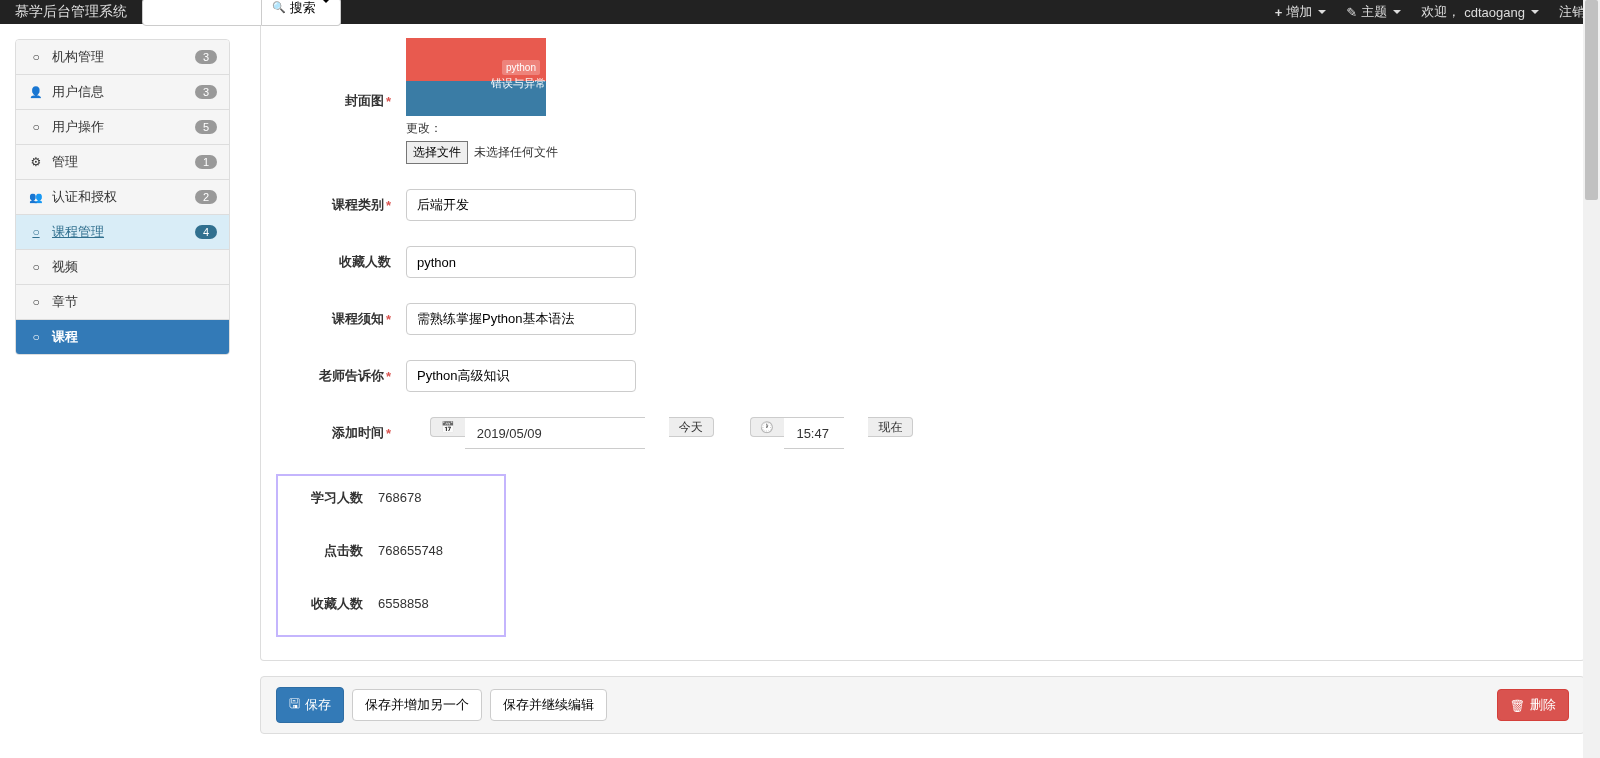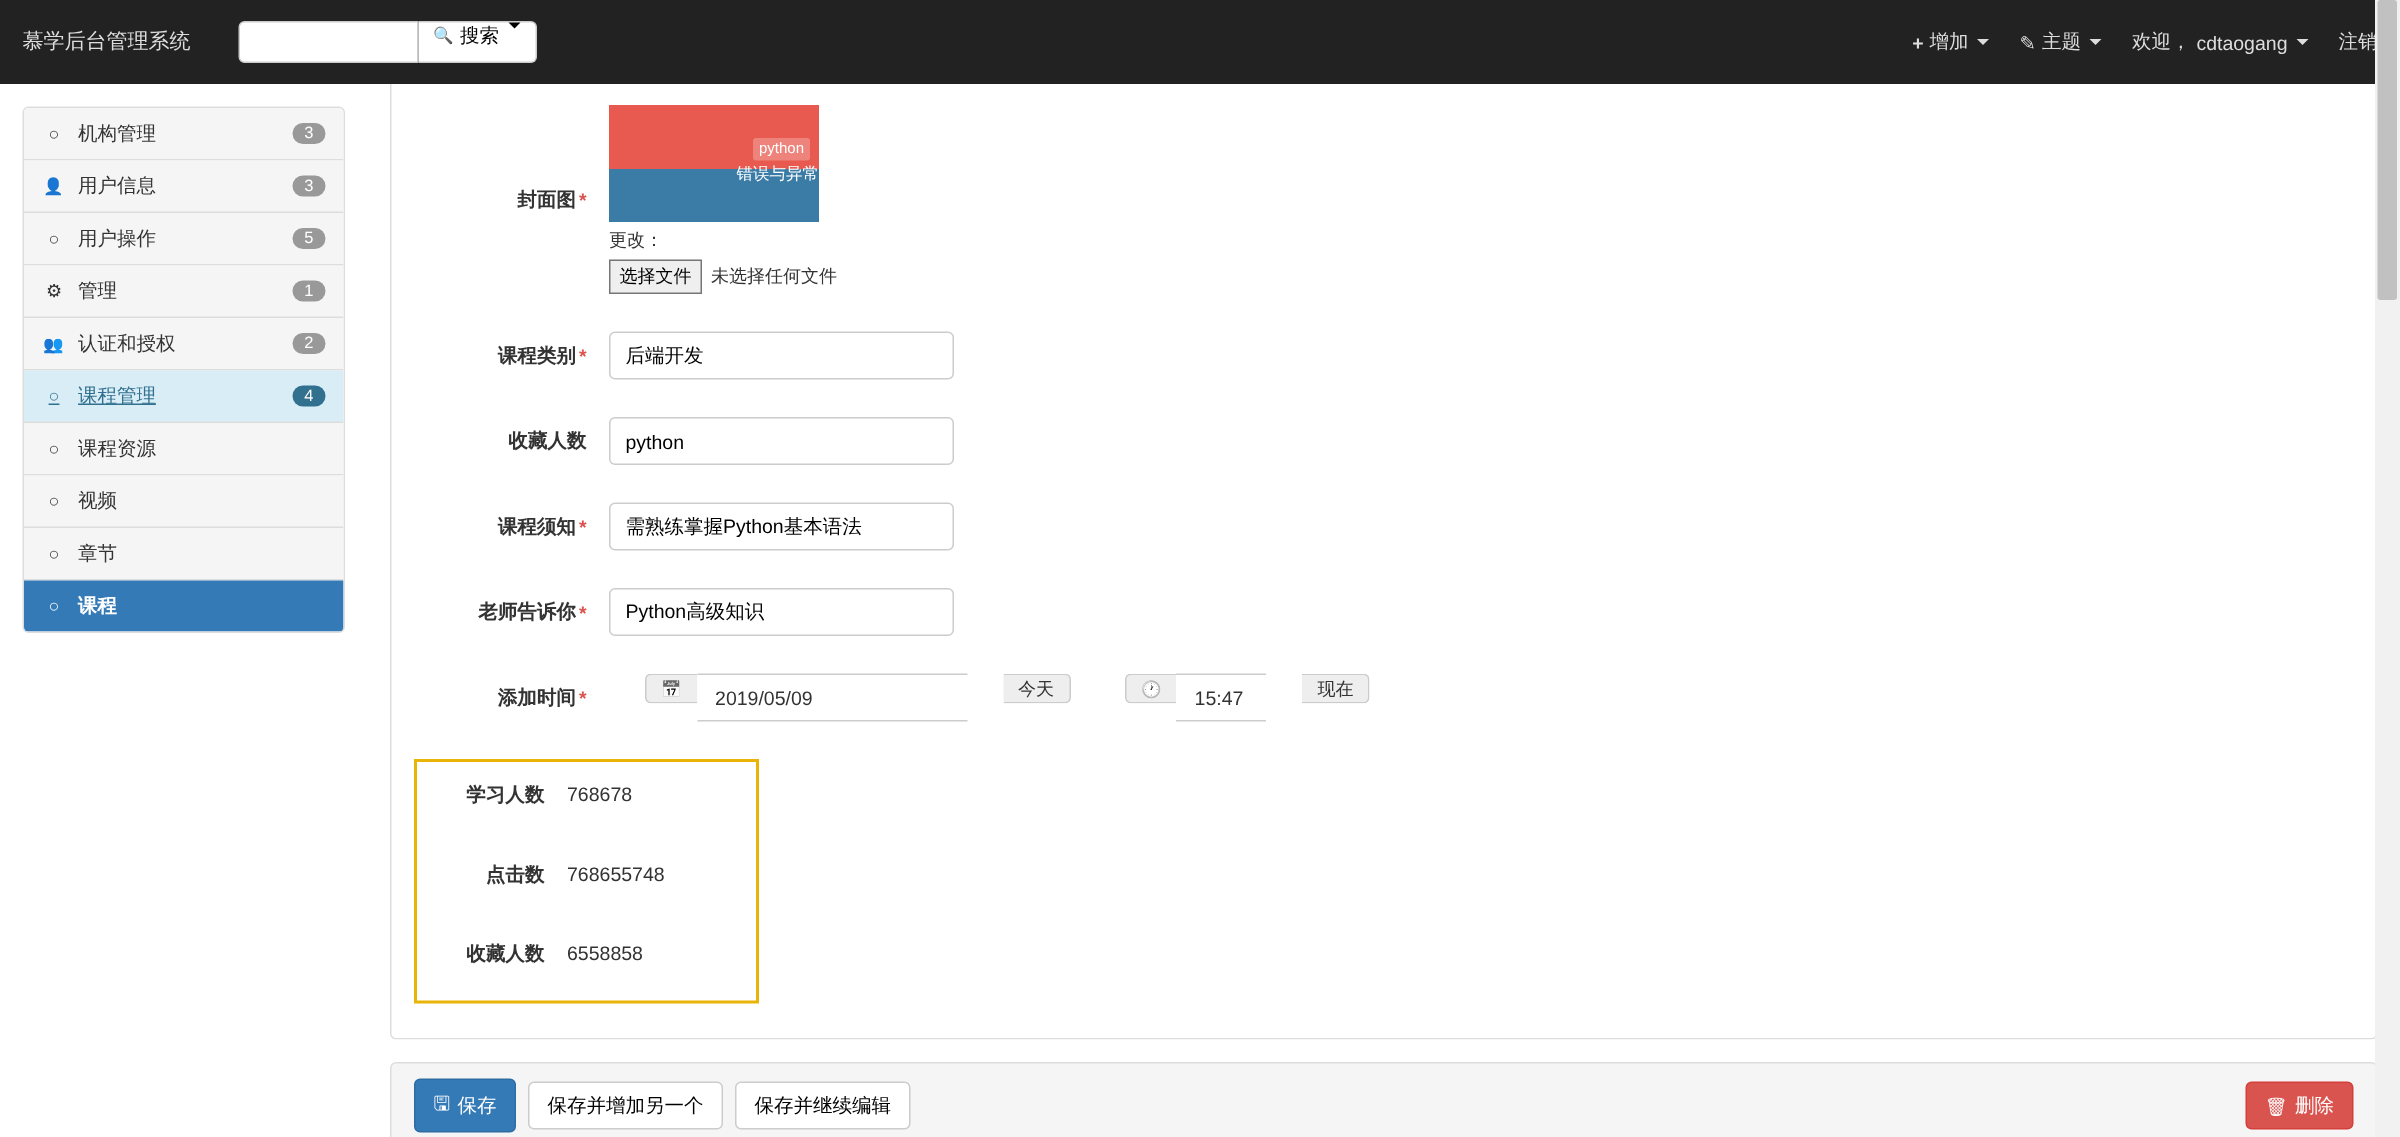--- a/index.html
+++ b/index.html
@@ -1,19 +1,19 @@
 <!DOCTYPE html>
 <html><head>
   <meta charset="utf-8">
   <style>
     * { box-sizing: border-box; margin: 0; padding: 0; }
     body { font-family: "Helvetica Neue", Helvetica, Arial, sans-serif; font-size: 14px; color: #333; background: #fff; }
     
     
-    .navbar { background: #222; color: #999; height: 56px; display: flex; align-items: center; padding: 0 15px; position: relative; gap: 17px; }
+    .navbar { background: #222; color: #999; height: 24px; display: flex; align-items: center; padding: 0 15px; position: relative; }
     .navbar-brand { color: #ddd; font-size: 14px; margin-right: 15px; }
     .search-group { display: flex; }
     .search-input { width: 120px; height: 28px; border: 1px solid #ccc; border-radius: 4px 0 0 4px; padding: 0 8px; font-size: 13px; }
     .search-btn { height: 28px; background: #fff; border: 1px solid #ccc; border-left: none; border-radius: 0 4px 4px 0; padding: 0 10px; font-size: 13px; cursor: pointer; display: flex; align-items: flex-start; gap: 4px; }
     .navbar-right { margin-left: auto; display: flex; align-items: center; gap: 20px; }
     .navbar-right a { color: #ddd; text-decoration: none; font-size: 13px; display: flex; align-items: center; gap: 4px; }
     .caret { display: inline-block; width: 0; height: 0; border-top: 4px solid; border-left: 4px solid transparent; border-right: 4px solid transparent; margin-left: 2px; }
     
     
     .container { display: flex; padding: 0; }
@@ -53,21 +53,21 @@
     
     .input-group { display: flex; }
     .input-addon { border: 1px solid #ccc; background: #eee; padding: 0 10px; display: flex; align-items: center; height: 20px; font-size: 12px; margin-left: 24px; }
     .input-addon:first-child { border-radius: 4px 0 0 4px; border-right: none; }
     .input-group .btn-addon { border-radius: 0 4px 4px 0; border-left: none; }
     .date-text { border: 1px solid #ccc; border-left: none; border-right: none; height: 32px; padding: 0 12px; display: flex; align-items: center; font-size: 13px; width: 180px; background: #fff; }
     .time-text { border: 1px solid #ccc; border-left: none; border-right: none; height: 32px; padding: 0 12px; display: flex; align-items: center; font-size: 13px; width: 60px; background: #fff; }
     .dt-wrap { display: flex; gap: 12px; }
     
     
-    .highlight-box { border: 2px solid #eab308; padding: 10px 0 10px 0; margin: 0 15px 15px 0; width: 230px; position: relative; left: 0; }
+    .highlight-box { border: 2px solid #c4b5fd; padding: 10px 0 10px 0; margin: 0 15px 15px 0; width: 230px; position: relative; left: 0; }
     .highlight-wrap { padding-left: 15px; }
     .highlight-box .form-row { padding: 0 15px 0 0; margin-bottom: 30px; }
     .highlight-box .form-row:last-child { margin-bottom: 10px; }
     .highlight-box .form-label { width: 100px; }
     
     
     .action-bar { background: #f5f5f5; border: 1px solid #ddd; border-radius: 4px; padding: 10px 15px; display: flex; align-items: center; margin-top: 15px; margin-bottom: 20px; }
     .btn { border: 1px solid #ccc; background: #fff; border-radius: 4px; padding: 6px 12px; font-size: 13px; cursor: pointer; display: inline-flex; align-items: center; gap: 5px; }
     .btn-primary { background: #337ab7; border-color: #2e6da4; color: #fff; }
     .btn-danger { background: #d9534f; border-color: #d43f3a; color: #fff; margin-left: auto; }
@@ -156,24 +156,20 @@
         <span class="label">认证和授权</span>
         <span class="badge">2</span>
       </div>
       <div class="menu-item active-secondary">
         <span class="icon-slot icon-circle"></span>
         <span class="label">课程管理</span>
         <span class="badge">4</span>
       </div>
       <div class="menu-item">
         <span class="icon-slot icon-circle"></span>
-        <span class="label">课程资源</span>
-      </div>
-      <div class="menu-item">
-        <span class="icon-slot icon-circle"></span>
         <span class="label">视频</span>
       </div>
       <div class="menu-item">
         <span class="icon-slot icon-circle"></span>
         <span class="label">章节</span>
       </div>
       <div class="menu-item active-primary">
         <span class="icon-slot icon-circle"></span>
         <span class="label">课程</span>
       </div>

